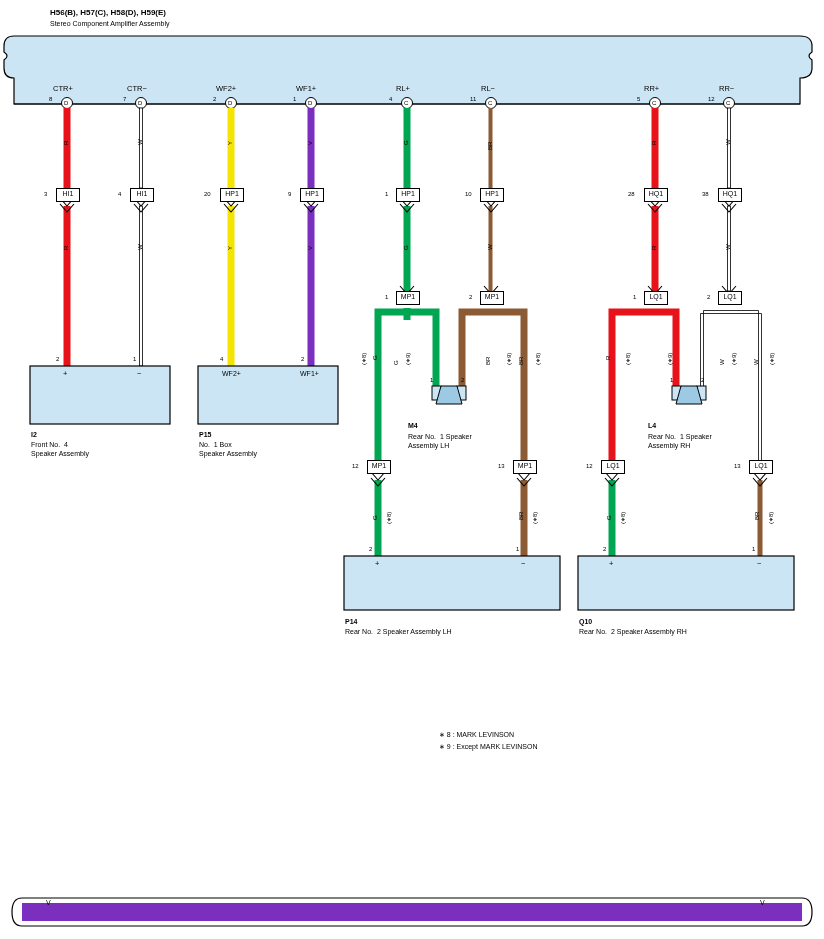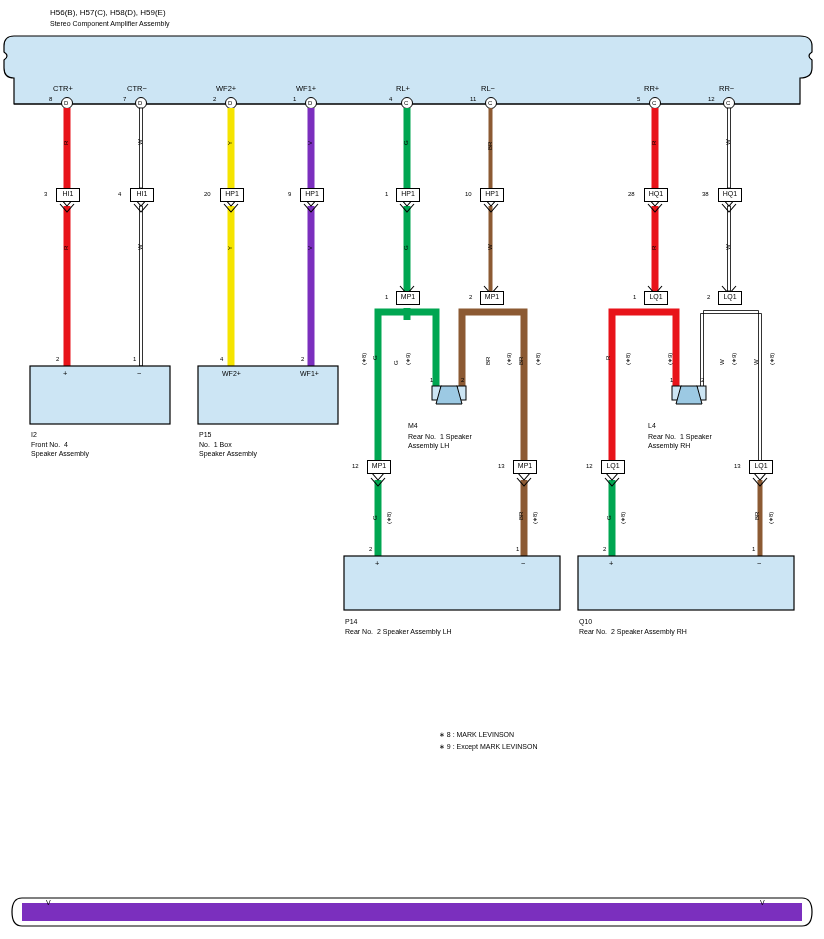--- a/index.html
+++ b/index.html
@@ -1,21 +1,21 @@
 <!DOCTYPE html>
 <html><head>
 <meta charset="utf-8">
 <style>
   html,body{margin:0;padding:0;background:#fff;}
   body{width:824px;height:939px;position:relative;font-family:"Liberation Sans",sans-serif;color:#000;overflow:hidden;}
   #sheet{position:absolute;left:0;top:0;width:824px;height:939px;}
   .t{position:absolute;font-size:7.5px;line-height:9px;white-space:pre;}
   .t8{font-size:8px;}
   .t7{font-size:7px;}
-  .b{font-weight:normal;text-align:center;}
+  .b{font-weight:bold;text-align:center;}
   .rot{transform-origin:0 0;}
   .conn-box{position:absolute;border:1px solid #000;background:#fff;font-size:7px;text-align:center;line-height:9px;}
   .vsmall{font-size:6px;}
   svg{display:block;}
 </style>
 </head>
 <body>
 
 <div id="sheet">
 

